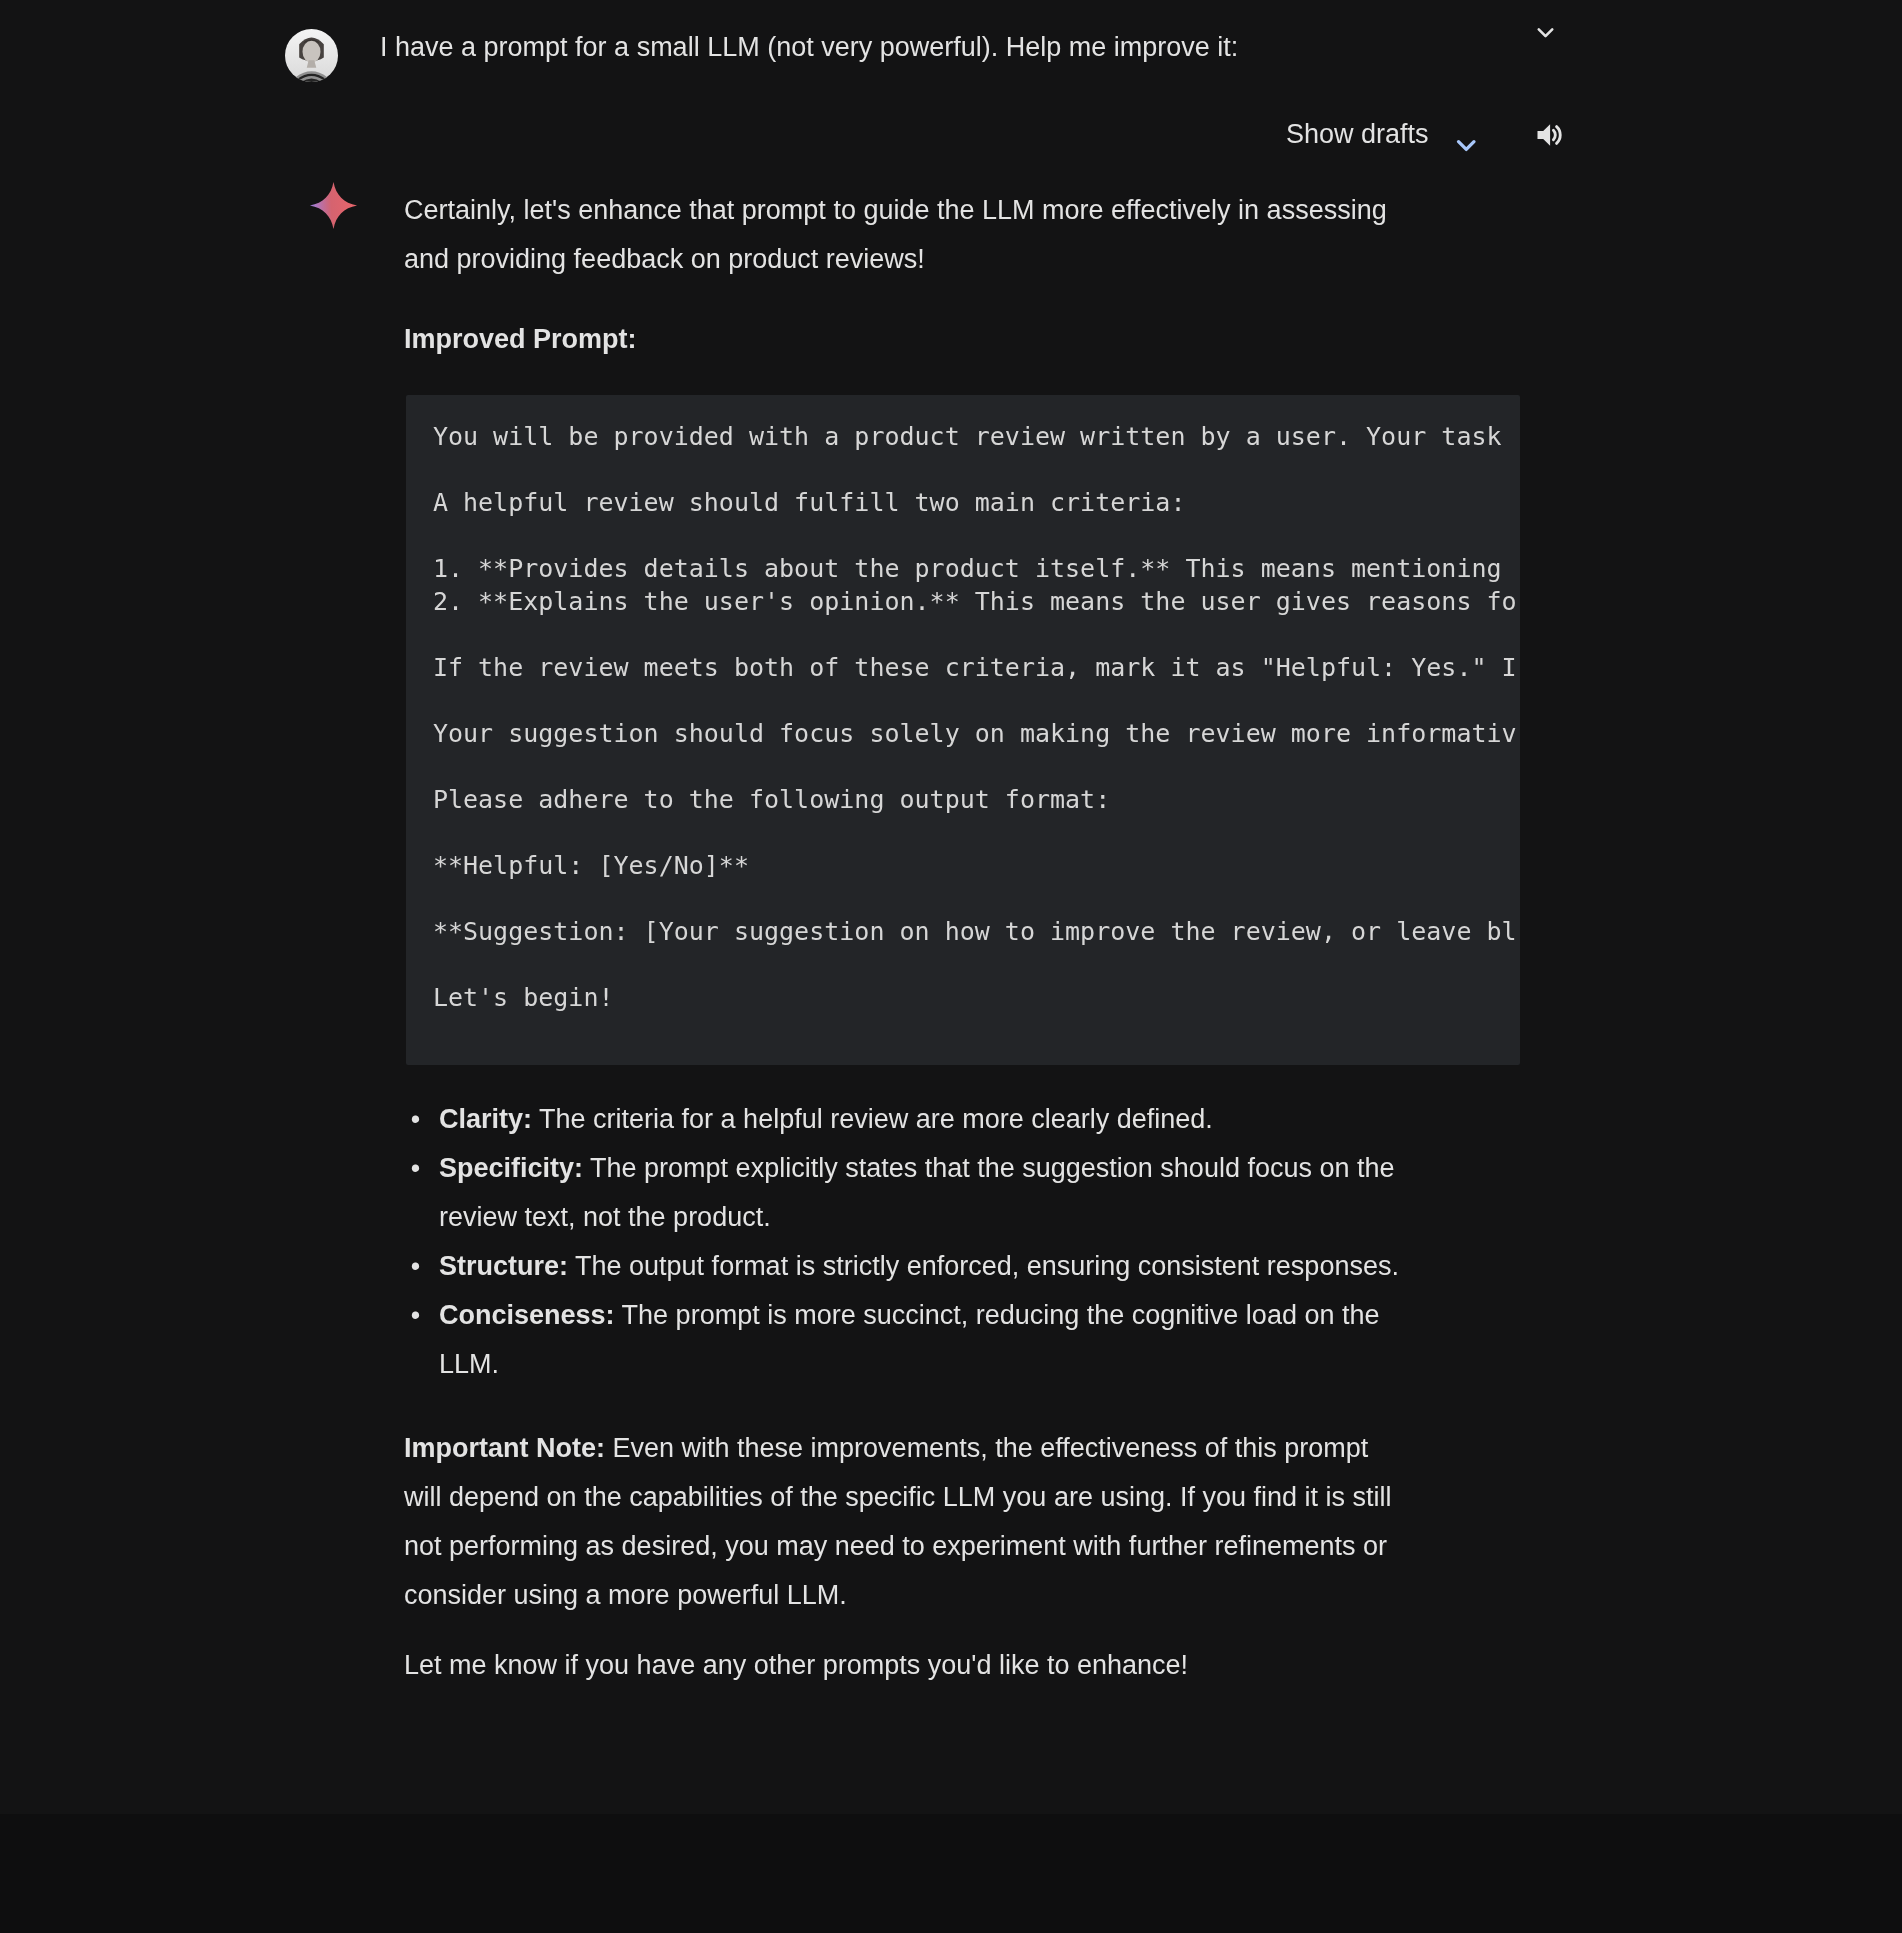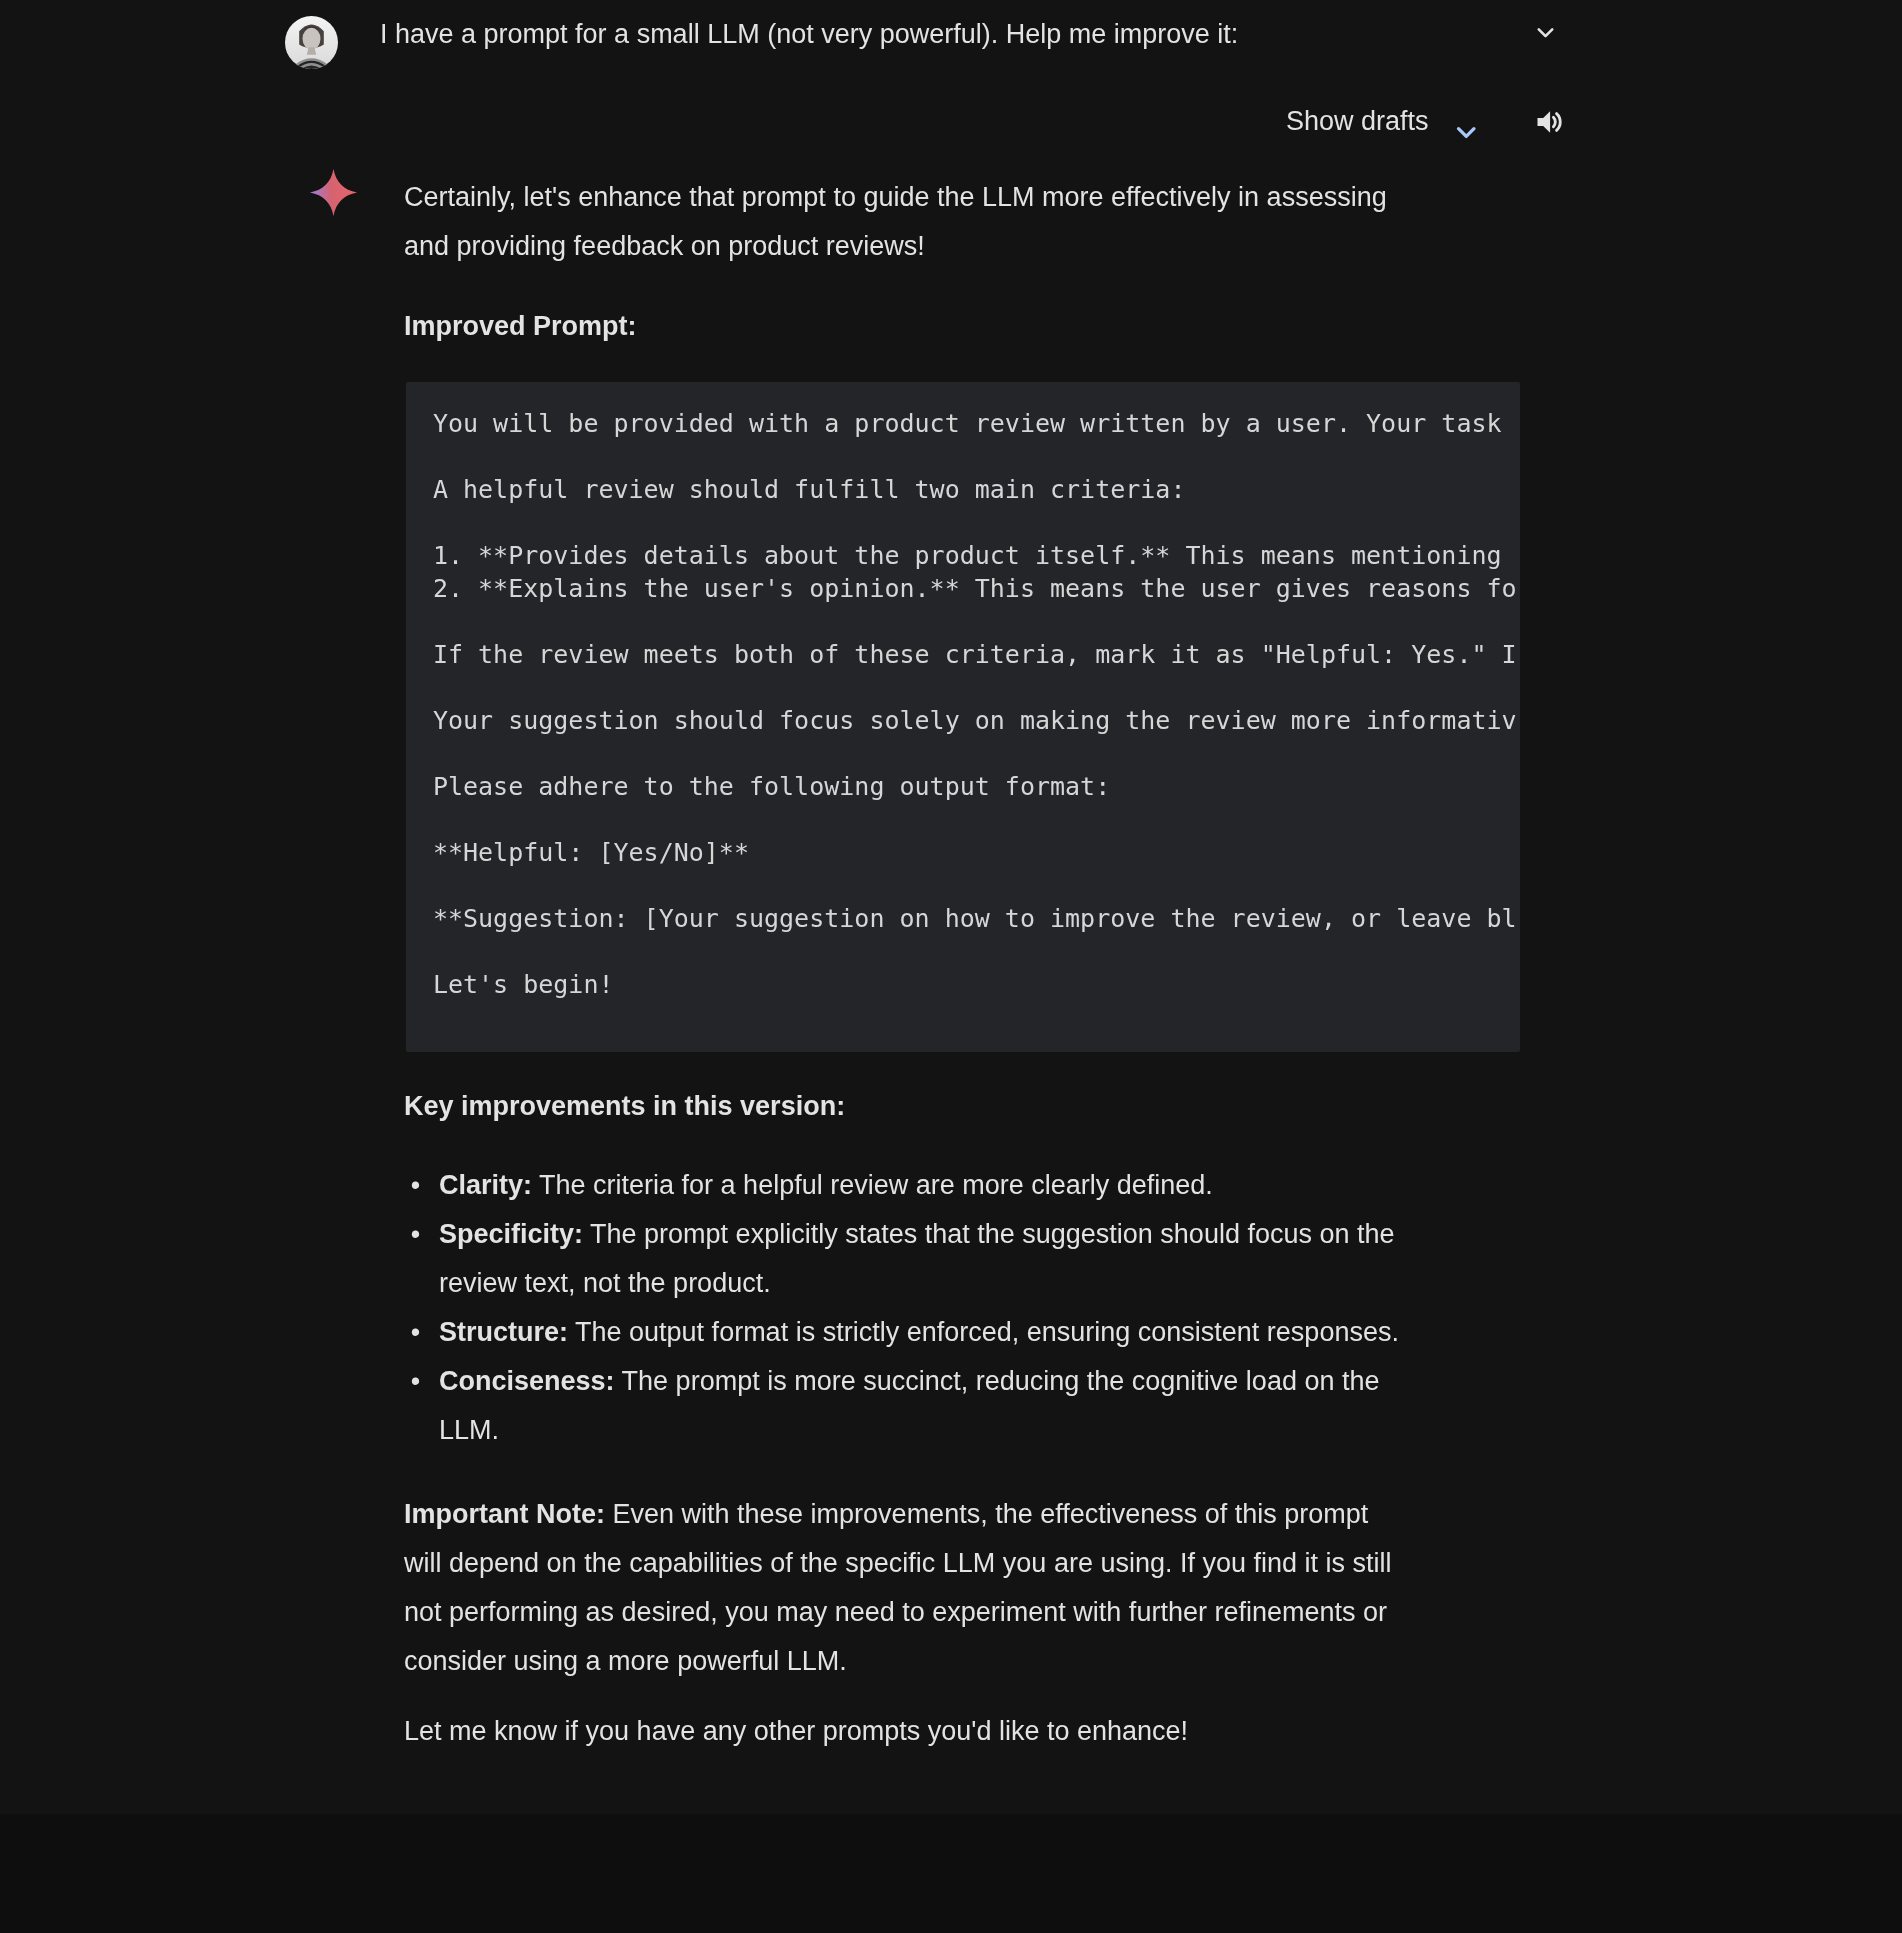--- a/index.html
+++ b/index.html
@@ -7,21 +7,21 @@
   .page {
     position: relative;
     width: 1902px;
     height: 1814px;
     background: #131314;
     overflow: hidden;
     font-family: "Liberation Sans", sans-serif;
     font-size: 27px;
     line-height: 49px;
     color: #e3e3e3;
-    padding-top: 10px;
+    padding-top: 23px;
   }
   .turn { display: flex; align-items: flex-start; padding-left: 285px; }
   .gutter { width: 95px; flex: 0 0 95px; }
   .content { width: 1116px; flex: 0 0 1116px; }
 
   .para { margin: 0; white-space: pre; }
   .mt46 { margin-top: 44px; }
   .mt33 { margin-top: 31px; }
   .mt32 { margin-top: 30px; }
   .mt37 { margin-top: 35px; }
@@ -168,21 +168,20 @@
 Your suggestion should focus solely on making the review more informativ
 
 Please adhere to the following output format:
 
 **Helpful: [Yes/No]**
 
 **Suggestion: [Your suggestion on how to improve the review, or leave bl
 
 Let's begin!</pre>
 
-      <p class="para head mt32">Key improvements in this version:</p>
 
       <ul class="key-list">
         <li><span class="b">Clarity:</span><span> The criteria for a helpful review are more clearly defined.</span></li>
         <li><span class="b">Specificity:</span><span> The prompt explicitly states that the suggestion should focus on the
 review text, not the product.</span></li>
         <li><span class="b">Structure:</span><span> The output format is strictly enforced, ensuring consistent responses.</span></li>
         <li><span class="b">Conciseness:</span><span> The prompt is more succinct, reducing the cognitive load on the
 LLM.</span></li>
       </ul>
 

